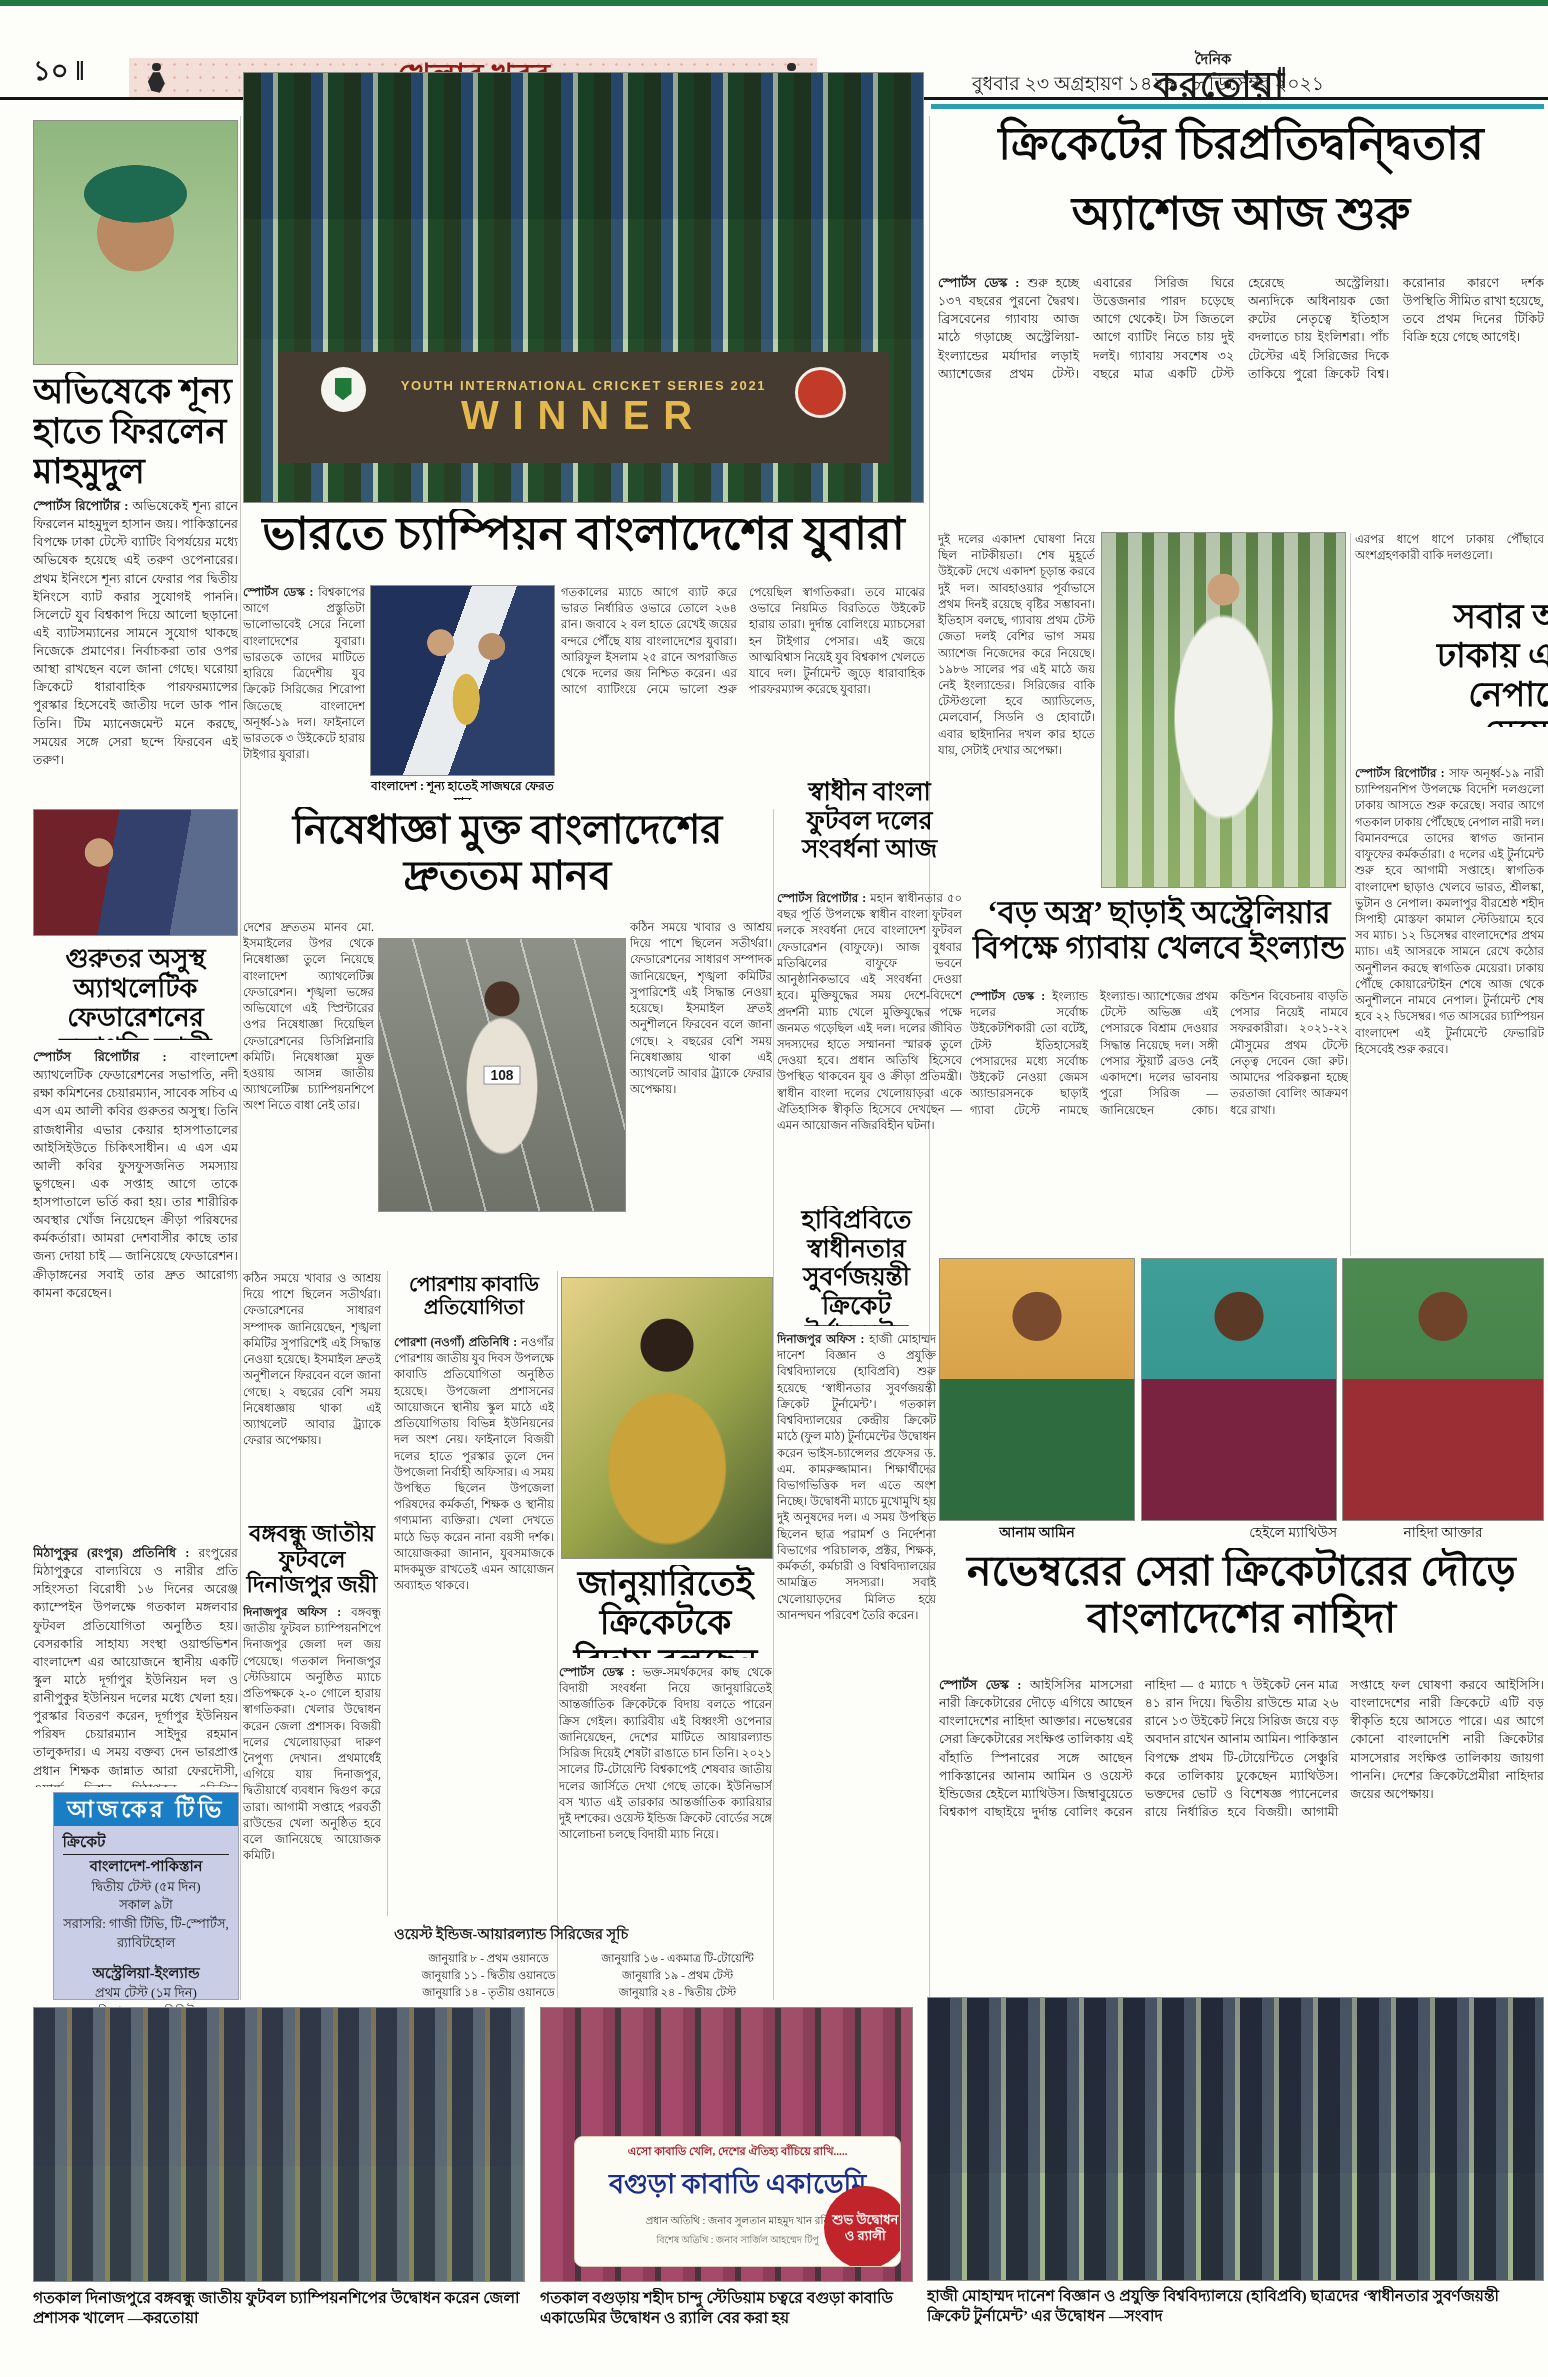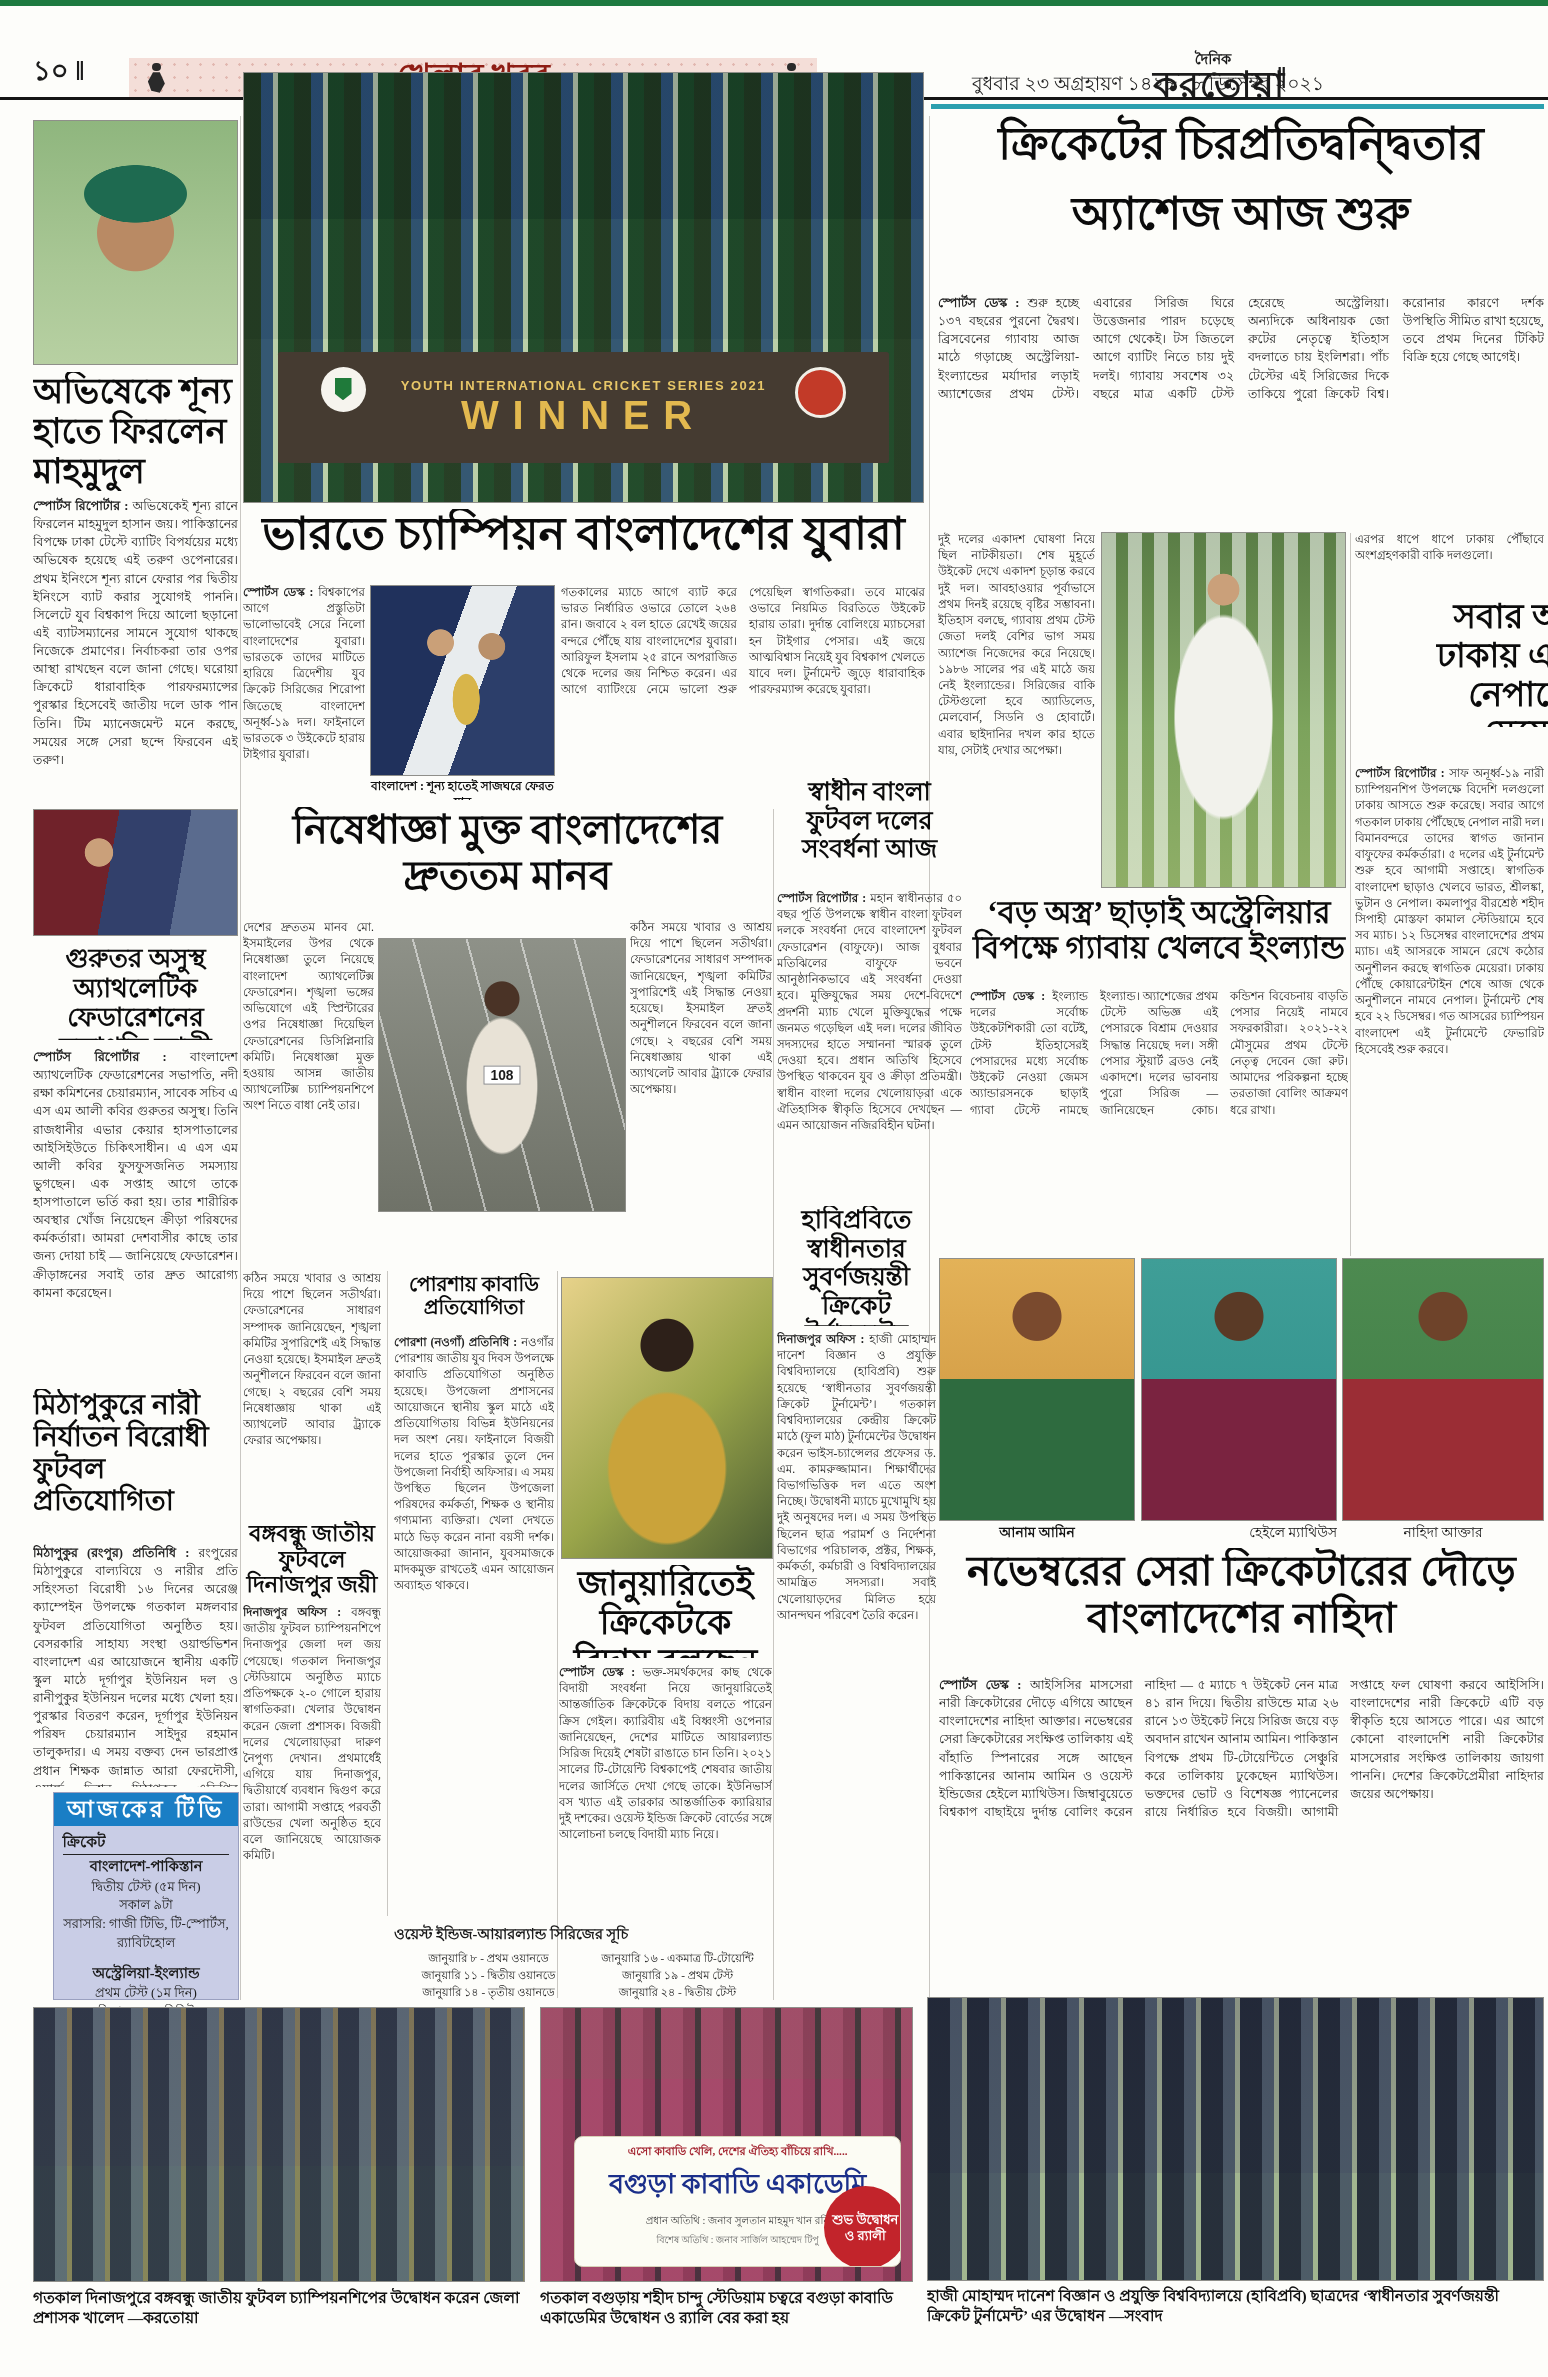--- a/index.html
+++ b/index.html
@@ -75,21 +75,20 @@
   <div class="abs" style="left:33px;top:497px;width:205px;height:305px;">
     <p class="body-text" style="margin:0;"><span class="byline">স্পোর্টস রিপোর্টার :</span> <span>অভিষেকেই শূন্য রানে ফিরলেন মাহমুদুল হাসান জয়। পাকিস্তানের বিপক্ষে ঢাকা টেস্টে ব্যাটিং বিপর্যয়ের মধ্যে অভিষেক হয়েছে এই তরুণ ওপেনারের। প্রথম ইনিংসে শূন্য রানে ফেরার পর দ্বিতীয় ইনিংসে ব্যাট করার সুযোগই পাননি। সিলেটে যুব বিশ্বকাপ দিয়ে আলো ছড়ানো এই ব্যাটসম্যানের সামনে সুযোগ থাকছে নিজেকে প্রমাণের। নির্বাচকরা তার ওপর আস্থা রাখছেন বলে জানা গেছে। ঘরোয়া ক্রিকেটে ধারাবাহিক পারফরম্যান্সের পুরস্কার হিসেবেই জাতীয় দলে ডাক পান তিনি। টিম ম্যানেজমেন্ট মনে করছে, সময়ের সঙ্গে সেরা ছন্দে ফিরবেন এই তরুণ।</span></p>
   </div>
   <div class="photo" style="left:33px;top:809px;width:205px;height:127px;background:
       radial-gradient(circle at 32% 34%,#caa07a 0 13.8px,transparent 14.6px),
       linear-gradient(100deg,#70222a 0 38%,#32406b 38% 70%,#5a6b8e 70% 100%);"></div>
   <div class="abs headline" style="left:33px;top:944px;width:205px;height:96px;font-size:26px;">গুরুতর অসুস্থ অ্যাথলেটিক ফেডারেশনের সভাপতি আলী কবীর</div>
   <div class="abs" style="left:33px;top:1048px;width:205px;height:320px;">
     <p class="body-text" style="margin:0;"><span class="byline">স্পোর্টস রিপোর্টার :</span> <span>বাংলাদেশ অ্যাথলেটিক ফেডারেশনের সভাপতি, নদী রক্ষা কমিশনের চেয়ারম্যান, সাবেক সচিব এ এস এম আলী কবির গুরুতর অসুস্থ। তিনি রাজধানীর এভার কেয়ার হাসপাতালের আইসিইউতে চিকিৎসাধীন। এ এস এম আলী কবির ফুসফুসজনিত সমস্যায় ভুগছেন। এক সপ্তাহ আগে তাকে হাসপাতালে ভর্তি করা হয়। তার শারীরিক অবস্থার খোঁজ নিয়েছেন ক্রীড়া পরিষদের কর্মকর্তারা। আমরা দেশবাসীর কাছে তার জন্য দোয়া চাই — জানিয়েছে ফেডারেশন। ক্রীড়াঙ্গনের সবাই তার দ্রুত আরোগ্য কামনা করেছেন।</span></p>
   </div>
-  <div class="abs headline hl-left" style="left:33px;top:1389px;width:205px;height:148px;font-size:28px;">মিঠাপুকুরে নারী নির্যাতন বিরোধী ফুটবল প্রতিযোগিতা</div>
   <div class="abs" style="left:33px;top:1544px;width:205px;height:243px;">
     <p class="body-text" style="margin:0;"><span class="byline">মিঠাপুকুর (রংপুর) প্রতিনিধি :</span> <span>রংপুরের মিঠাপুকুরে বাল্যবিয়ে ও নারীর প্রতি সহিংসতা বিরোধী ১৬ দিনের অরেঞ্জ ক্যাম্পেইন উপলক্ষে গতকাল মঙ্গলবার ফুটবল প্রতিযোগিতা অনুষ্ঠিত হয়। বেসরকারি সাহায্য সংস্থা ওয়ার্ল্ডভিশন বাংলাদেশ এর আয়োজনে স্থানীয় একটি স্কুল মাঠে দূর্গাপুর ইউনিয়ন দল ও রানীপুকুর ইউনিয়ন দলের মধ্যে খেলা হয়। পুরস্কার বিতরণ করেন, দূর্গাপুর ইউনিয়ন পরিষদ চেয়ারম্যান সাইদুর রহমান তালুকদার। এ সময় বক্তব্য দেন ভারপ্রাপ্ত প্রধান শিক্ষক জান্নাত আরা ফেরদৌসী, ওয়ার্ল্ড ভিশন মিঠাপুকুর এডিপির ম্যানেজার নিতা ক্লোরা ও মিঠাপুকুর উপজেলা পুলিশিং কমিটির সম্পাদক প্রদীপ কুমার গোস্বামী।</span></p>
   </div>
 
   <div class="abs tv-box" style="left:53px;top:1792px;width:184px;height:206px;">
     <div class="tv-head" style="height:33px;font-size:23px;line-height:33px;">আজকের টিভি</div>
     <div style="padding:5.2px 8.6px;text-align:center;font-size:13px;line-height:1.45;">
       <div style="text-align:left;font-weight:bold;font-size:15.5px;border-bottom:1.7px solid #222;margin-bottom:1.7px;">ক্রিকেট</div>
       <div style="font-weight:bold;font-size:14.6px;">বাংলাদেশ-পাকিস্তান</div>
       <div>দ্বিতীয় টেস্ট (৫ম দিন)</div>
@@ -174,21 +173,21 @@
       </div>
       <div class="sched" style="flex:1;">
         <div>জানুয়ারি ১৬ - একমাত্র টি-টোয়েন্টি</div>
         <div>জানুয়ারি ১৯ - প্রথম টেস্ট</div>
         <div>জানুয়ারি ২৪ - দ্বিতীয় টেস্ট</div>
       </div>
     </div>
   </div>
 
   <div class="abs headline" style="left:938px;top:110px;width:606px;height:155px;font-size:45px;line-height:1.55;">ক্রিকেটের চিরপ্রতিদ্বন্দ্বিতার অ্যাশেজ আজ শুরু</div>
-  <div class="abs" style="left:938px;top:274px;width:606px;height:251px;margin-top:20px;">
+  <div class="abs" style="left:938px;top:274px;width:606px;height:251px;">
     <p class="body-text cols4" style="margin:0;"><span class="byline">স্পোর্টস ডেস্ক :</span> <span>শুরু হচ্ছে ১৩৭ বছরের পুরনো দ্বৈরথ। ব্রিসবেনের গ্যাবায় আজ মাঠে গড়াচ্ছে অস্ট্রেলিয়া-ইংল্যান্ডের মর্যাদার লড়াই অ্যাশেজের প্রথম টেস্ট। এবারের সিরিজ ঘিরে উত্তেজনার পারদ চড়েছে আগে থেকেই। টস জিতলে আগে ব্যাটিং নিতে চায় দুই দলই। গ্যাবায় সবশেষ ৩২ বছরে মাত্র একটি টেস্ট হেরেছে অস্ট্রেলিয়া। অন্যদিকে অধিনায়ক জো রুটের নেতৃত্বে ইতিহাস বদলাতে চায় ইংলিশরা। পাঁচ টেস্টের এই সিরিজের দিকে তাকিয়ে পুরো ক্রিকেট বিশ্ব। করোনার কারণে দর্শক উপস্থিতি সীমিত রাখা হয়েছে, তবে প্রথম দিনের টিকিট বিক্রি হয়ে গেছে আগেই।</span></p>
   </div>
   <div class="abs" style="left:938px;top:532px;width:157px;height:241px;">
     <div class="body-text body-sm">দুই দলের একাদশ ঘোষণা নিয়ে ছিল নাটকীয়তা। শেষ মুহূর্তে উইকেট দেখে একাদশ চূড়ান্ত করবে দুই দল। আবহাওয়ার পূর্বাভাসে প্রথম দিনই রয়েছে বৃষ্টির সম্ভাবনা। ইতিহাস বলছে, গ্যাবায় প্রথম টেস্ট জেতা দলই বেশির ভাগ সময় অ্যাশেজ নিজেদের করে নিয়েছে। ১৯৮৬ সালের পর এই মাঠে জয় নেই ইংল্যান্ডের। সিরিজের বাকি টেস্টগুলো হবে অ্যাডিলেড, মেলবোর্ন, সিডনি ও হোবার্টে। এবার ছাইদানির দখল কার হাতে যায়, সেটাই দেখার অপেক্ষা।</div>
   </div>
   <div class="photo" style="left:1101px;top:532px;width:245px;height:356px;background:
       radial-gradient(circle at 50% 16%,#caa07a 0 15.5px,transparent 16.3px),
       radial-gradient(ellipse 50px 103px at 50% 52%,#f2f2ec 0 96%,transparent 100%),
       repeating-linear-gradient(90deg,rgba(255,255,255,.55) 0 13.8px,transparent 13.8px 26px),
       linear-gradient(#5a7d46,#7ca35c 55%,#8fae67);"></div>

